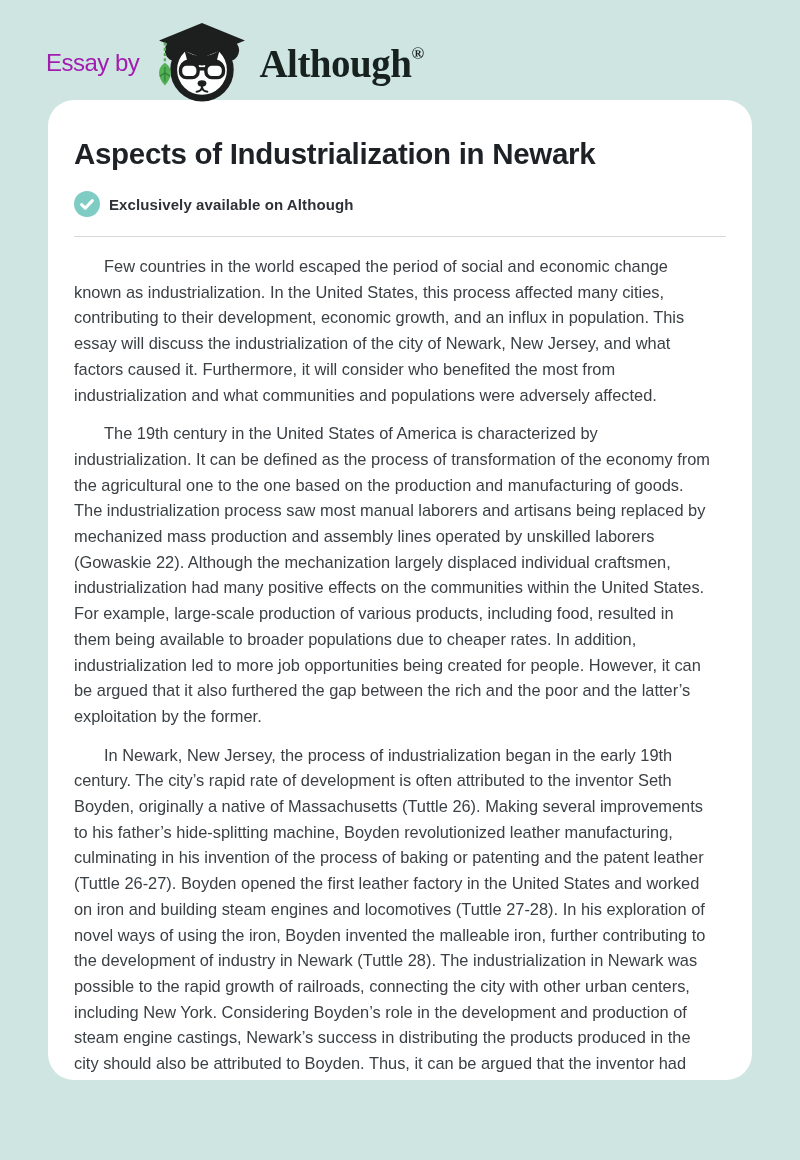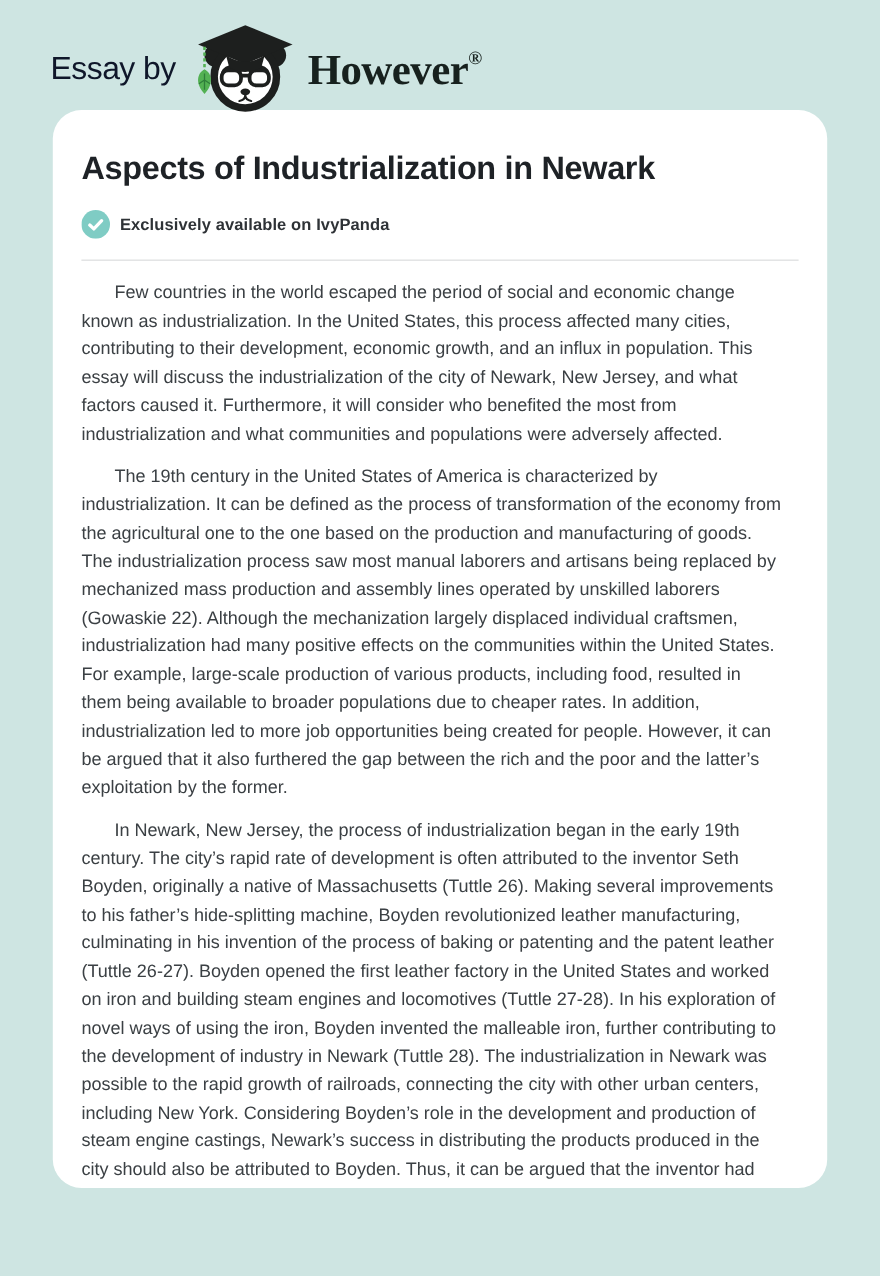--- a/index.html
+++ b/index.html
@@ -16,22 +16,22 @@
 
   
   .site-header {
     display: flex;
     align-items: center;
     padding: 30px 0 0 46px;
     height: 96px;
     box-sizing: border-box;
   }
   .essay-by {
-    font-size: 29px;
-    color: #0f172a;
+    font-size: 24px;
+    color: #a21caf;
     letter-spacing: -0.5px;
     white-space: nowrap;
   }
   .logo-mark {
     margin: 2px 10px 0 16px;
     flex: 0 0 auto;
   }
   .brand-name {
     font-family: "Liberation Serif", serif;
     font-weight: 700;
@@ -124,34 +124,34 @@
       <polygon points="48,2 92,20 48,38 4,20" fill="#1d1f1e"></polygon>
       <path d="M30 30 Q48 42 66 30 L63 41 Q48 50 33 41 Z" fill="#1d1f1e"></path>
 
       <line x1="10" y1="22" x2="10" y2="45" stroke="#53b153" stroke-width="2.4" stroke-dasharray="3 2.4"></line>
 
       <path d="M10 43 C 2.5 47 1.5 57 10 66 C 18.5 57 17.5 47 10 43 Z" fill="#53b153"></path>
       <path d="M10 47 L10 62 M10 53 L4.8 56.5 M10 53 L15.2 56.5" stroke="#2f7d3a" stroke-width="1.2" fill="none"></path>
     </svg>
   </span>
 
-  <span class="brand-name"><span>However</span><sup class="brand-reg">®</sup></span>
+  <span class="brand-name"><span>Although</span><sup class="brand-reg">®</sup></span>
 </header>
 
 <main class="card">
   <h1 class="article-title">Aspects of Industrialization in Newark</h1>
 
   <div class="badge-row">
     <span style="line-height:0;">
       <svg width="26" height="26" viewBox="0 0 26 26" aria-hidden="true">
         <circle cx="13" cy="13" r="13" fill="#7fccc4"></circle>
         <path d="M7.6 13.6 L11.3 17.1 L18.4 9.6" fill="none" stroke="#ffffff" stroke-width="3" stroke-linecap="round" stroke-linejoin="round"></path>
       </svg>
     </span>
-    <span class="badge-label">Exclusively available on IvyPanda</span>
+    <span class="badge-label">Exclusively available on Although</span>
   </div>
 
   <hr class="divider">
 
   <div class="body-text">
     <p>Few countries in the world escaped the period of social and economic change known as industrialization. In the United States, this process affected many cities, contributing to their development, economic growth, and an influx in population. This essay will discuss the industrialization of the city of Newark, New Jersey, and what factors caused it. Furthermore, it will consider who benefited the most from industrialization and what communities and populations were adversely affected.</p>
     <p>The 19th century in the United States of America is characterized by industrialization. It can be defined as the process of transformation of the economy from the agricultural one to the one based on the production and manufacturing of goods. The industrialization process saw most manual laborers and artisans being replaced by mechanized mass production and assembly lines operated by unskilled laborers (Gowaskie 22). Although the mechanization largely displaced individual craftsmen, industrialization had many positive effects on the communities within the United States. For example, large-scale production of various products, including food, resulted in them being available to broader populations due to cheaper rates. In addition, industrialization led to more job opportunities being created for people. However, it can be argued that it also furthered the gap between the rich and the poor and the latter’s exploitation by the former.</p>
     <p>In Newark, New Jersey, the process of industrialization began in the early 19th century. The city’s rapid rate of development is often attributed to the inventor Seth Boyden, originally a native of Massachusetts (Tuttle 26). Making several improvements to his father’s hide-splitting machine, Boyden revolutionized leather manufacturing, culminating in his invention of the process of baking or patenting and the patent leather (Tuttle 26-27). Boyden opened the first leather factory in the United States and worked on iron and building steam engines and locomotives (Tuttle 27-28). In his exploration of novel ways of using the iron, Boyden invented the malleable iron, further contributing to the development of industry in Newark (Tuttle 28). The industrialization in Newark was possible to the rapid growth of railroads, connecting the city with other urban centers, including New York. Considering Boyden’s role in the development and production of steam engine castings, Newark’s success in distributing the products produced in the city should also be attributed to Boyden. Thus, it can be argued that the inventor had</p>
   </div>
 </main>

